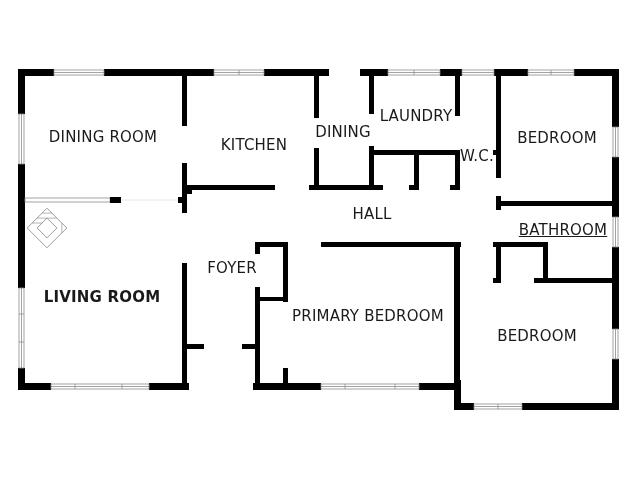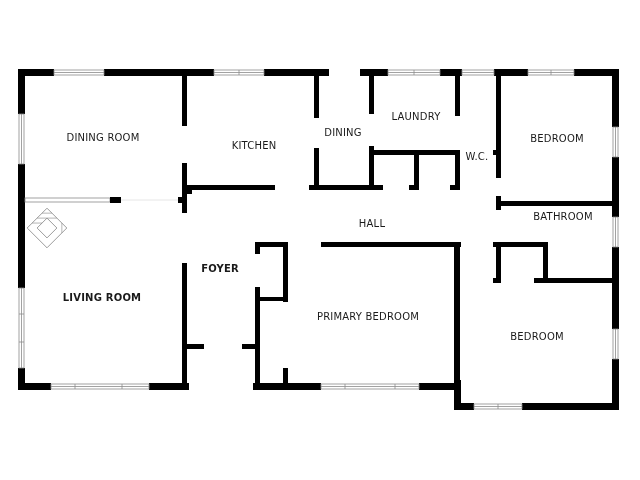--- a/index.html
+++ b/index.html
@@ -2,21 +2,21 @@
 <html><head>
 <meta charset="utf-8">
 <style>
   html, body { margin: 0; padding: 0; background: #ffffff; }
   body { width: 640px; height: 480px; position: relative; overflow: hidden; font-family: "DejaVu Sans", sans-serif; }
   #plan { position: absolute; left: 0; top: 0; width: 640px; height: 480px; }
   .wall { fill: #000000; }
   .win { fill: #ffffff; stroke: #8a8a8a; stroke-width: 0.8; }
   .winline { stroke: #8a8a8a; stroke-width: 0.8; }
   .faint { stroke: #e6e6e6; stroke-width: 1; }
-  .label { position: absolute; font-size: 10px; color: #1a1a1a; letter-spacing: 0.2px; white-space: nowrap; transform: translate(-50%, -50%); }
+  .label { position: absolute; font-size: 15px; color: #1a1a1a; letter-spacing: 0.2px; white-space: nowrap; transform: translate(-50%, -50%); }
 </style>
 </head>
 <body>
 
 <svg id="plan" viewBox="0 0 640 480" xmlns="http://www.w3.org/2000/svg">
 
   <g>
 
     <rect class="wall" x="18" y="69" width="36" height="7"></rect>
     <rect class="wall" x="104" y="69" width="110" height="7"></rect>
@@ -151,18 +151,18 @@
     <line x1="7" y1="-14" x2="14" y2="-7" stroke="#8a8a8a" stroke-width="0.6"></line>
   </g>
 </svg>
 
 <div class="label" style="left:103px;top:137px;">DINING ROOM</div>
 <div class="label" style="left:254px;top:145px;">KITCHEN</div>
 <div class="label" style="left:343px;top:132px;">DINING</div>
 <div class="label" style="left:416px;top:116px;">LAUNDRY</div>
 <div class="label" style="left:477px;top:116px;margin-top:40px;">W.C.</div>
 <div class="label" style="left:557px;top:138px;">BEDROOM</div>
-<div class="label" style="left:372px;top:223px;">HALL</div>
-<div class="label" style="left:563px;top:216px;">BATHROOM</div>
-<div class="label" style="left:220px;top:268px;font-weight:bold;">FOYER</div>
+<div class="label" style="left:372px;top:214px;">HALL</div>
+<div class="label" style="left:563px;top:230px;text-decoration:underline;">BATHROOM</div>
+<div class="label" style="left:232px;top:268px;">FOYER</div>
 <div class="label" style="left:102px;top:297px;font-weight:bold;">LIVING ROOM</div>
 <div class="label" style="left:368px;top:316px;text-align:center;">PRIMARY BEDROOM</div>
 <div class="label" style="left:537px;top:336px;">BEDROOM</div>
 
 </body></html>

